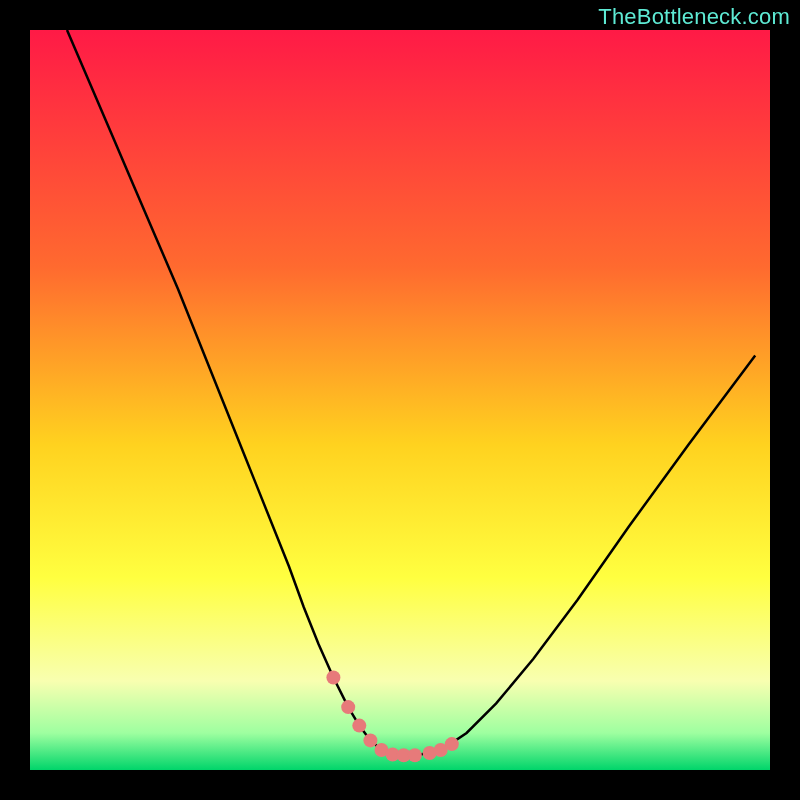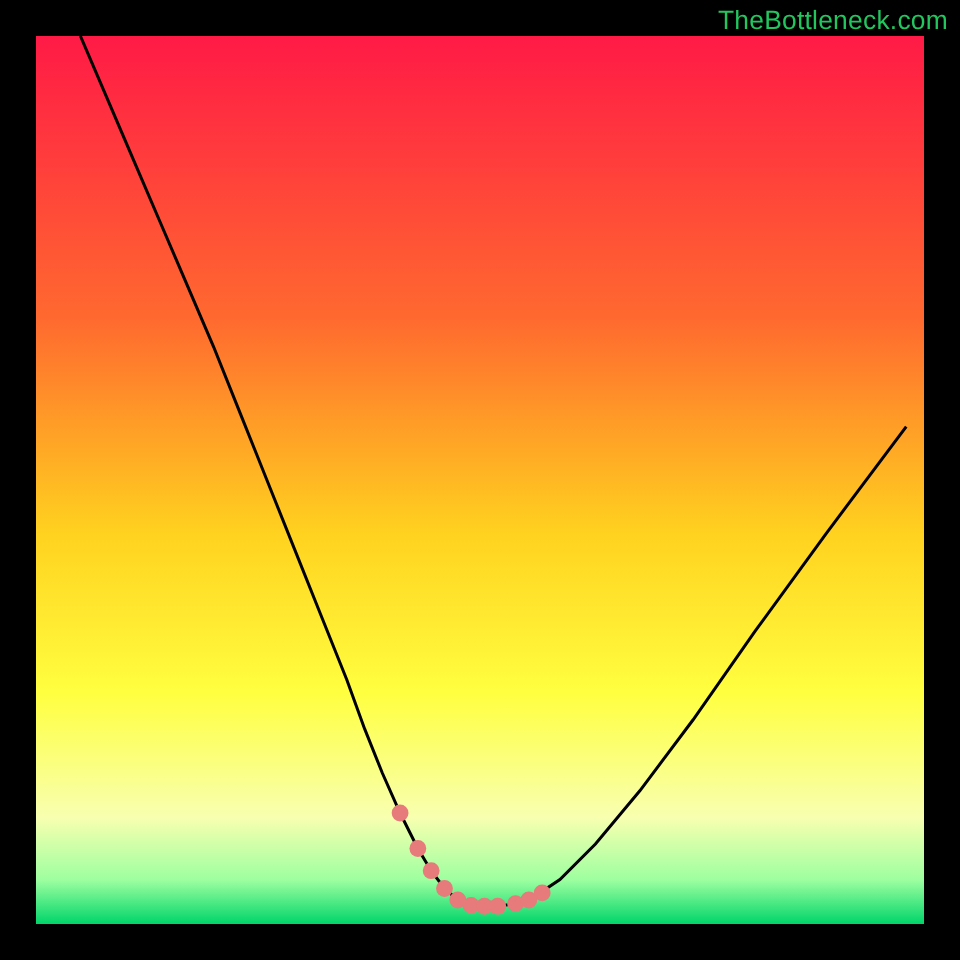--- a/index.html
+++ b/index.html
@@ -29,21 +29,21 @@
     left: 0; top: 0; width: 100%; height: 100%;
   }
   .curve-svg {
     position: absolute;
     left: 0; top: 0; width: 100%; height: 100%;
   }
   .watermark {
     position: absolute;
     top: 4px;
     right: 10px;
-    color: #22c55e;
+    color: #5eead4;
     font-size: 22px;
     font-weight: 500;
     letter-spacing: 0.2px;
   }
 </style>
 </head>
 <body>
 
 <div class="stage">
 

